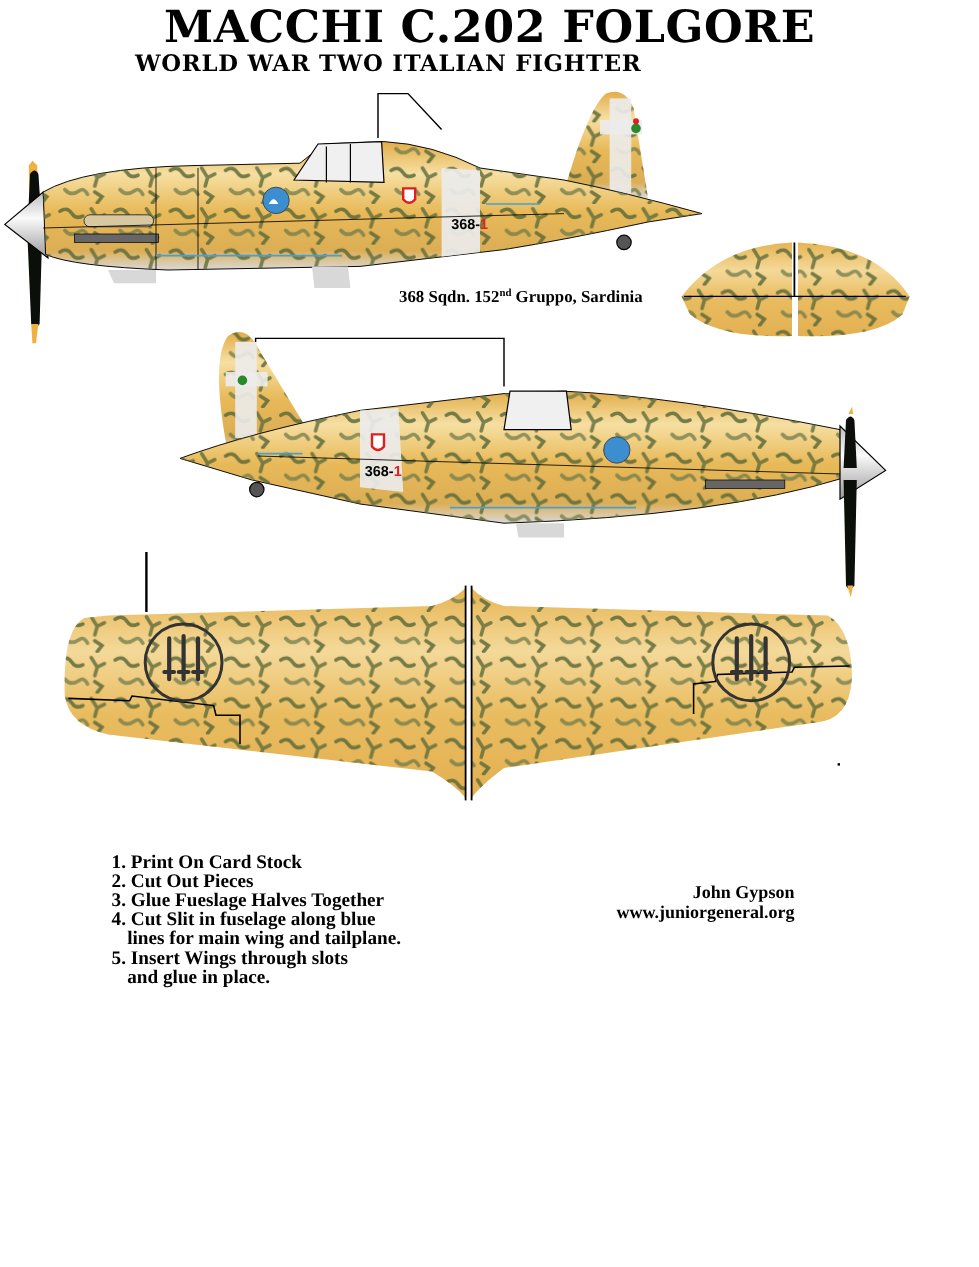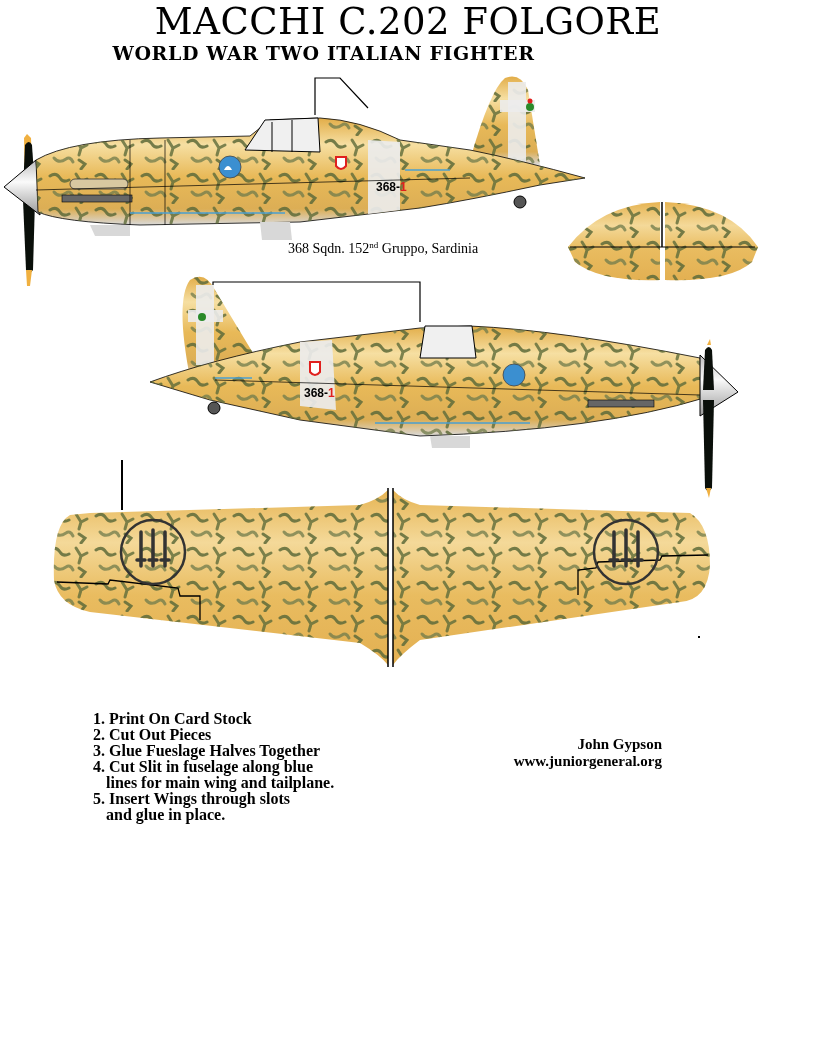--- a/index.html
+++ b/index.html
@@ -1,25 +1,25 @@
 <!DOCTYPE html>
 <html><head>
   <meta charset="utf-8">
   <style>
     html, body { margin: 0; padding: 0; background: #ffffff; }
     body { width: 816px; height: 1056px; position: relative; overflow: hidden;
            font-family: "Liberation Serif", "DejaVu Serif", serif; color: #000; }
     .title { position: absolute; left: 0; width: 816px; text-align: center; top: 2px;
-             font-family: "DejaVu Serif", "Liberation Serif", serif; font-weight: normal;
+             font-family: "DejaVu Serif", "Liberation Serif", serif; font-weight: bold;
              font-size: 37px; letter-spacing: 0.5px; line-height: 40px; color: #000; }
     .subtitle { position: absolute; left: 0; width: 647px; text-align: center; top: 42px;
              font-family: "DejaVu Serif", "Liberation Serif", serif; font-weight: bold;
              font-size: 19px; letter-spacing: 0.6px; line-height: 22px; color: #000; }
-    .caption { position: absolute; left: 288px; width: 268px; top: 240px; 
-             font-family: "Liberation Serif", serif; font-weight: normal; font-size: 14px; line-height: 18px; }
+    .caption { position: absolute; left: 300px; width: 268px; top: 240px; text-align: center;
+             font-family: "Liberation Serif", serif; font-weight: bold; font-size: 14px; line-height: 18px; }
     .caption sup { font-size: 9px; vertical-align: 5px; line-height: 0; }
     .art { position: absolute; left: 0; top: 0; }
     .instructions { position: absolute; left: 93px; top: 711px; margin: 0; padding: 0; list-style: none;
              font-family: "Liberation Serif", serif; font-weight: bold; font-size: 16px; line-height: 16px; }
     .instructions li { margin: 0; padding: 0; }
     .instructions .cont { padding-left: 13px; display: block; }
     .credit { position: absolute; left: 462px; width: 200px; top: 736px; text-align: right;
              font-family: "Liberation Serif", serif; font-weight: bold; font-size: 15px; line-height: 17px; }
   </style>
 </head>

